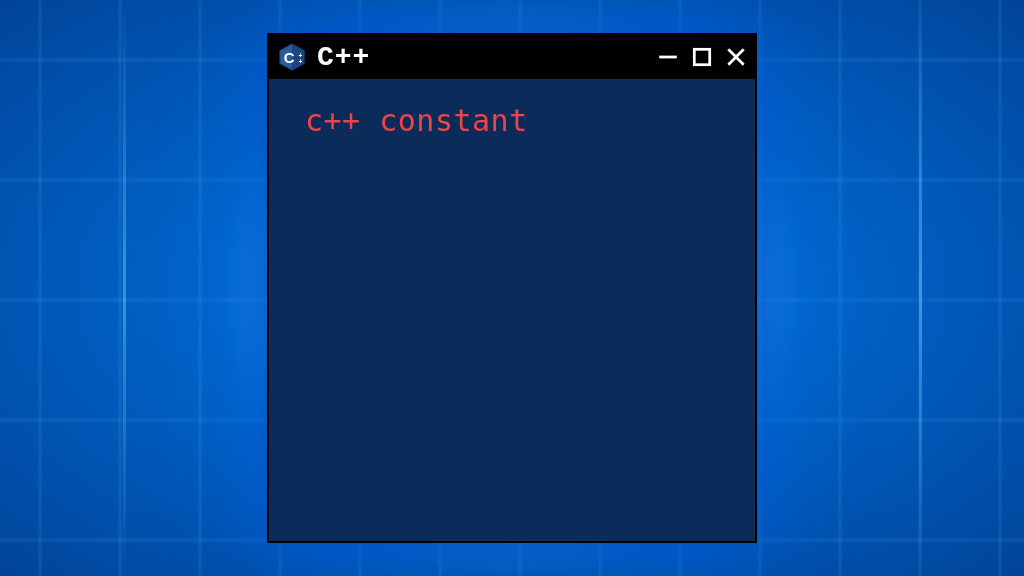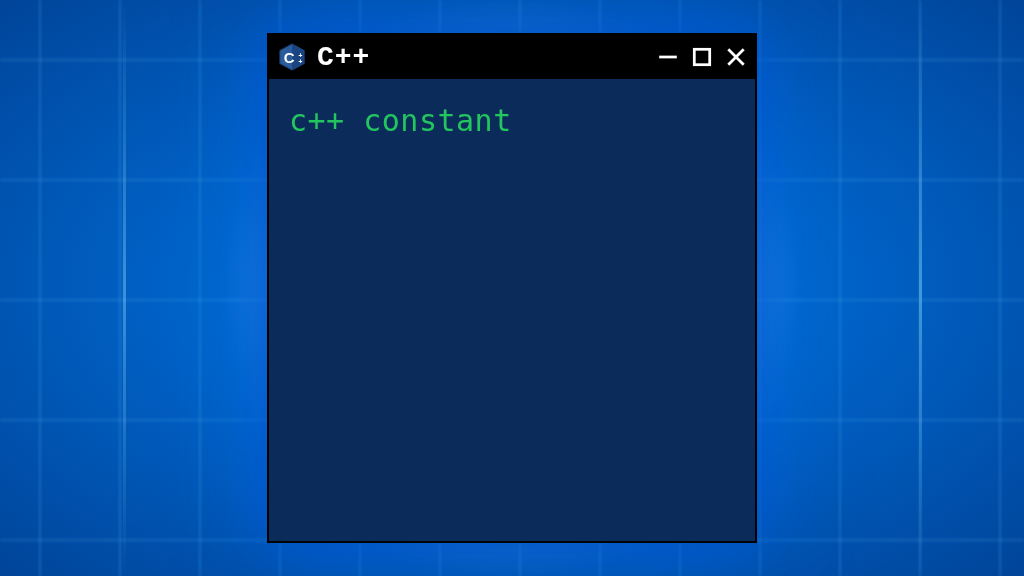--- a/index.html
+++ b/index.html
@@ -86,22 +86,22 @@
       height: 22px;
       display: flex;
       align-items: center;
       justify-content: center;
       cursor: pointer;
       stroke: #fff;
       stroke-width: 2.5;
       fill: none;
     }
     .content {
-      padding: 24px 20px;
-      color: #22c55e;
+      padding: 24px 36px;
+      color: #ef4444;
       font-size: 30px;
       font-family: 'Consolas', 'Lucida Console', monospace;
       letter-spacing: 0.5px;
     }
   </style>
 </head>
 <body>
 
 <div class="bg-circuit"></div>
 <div class="bg-glow"></div>

